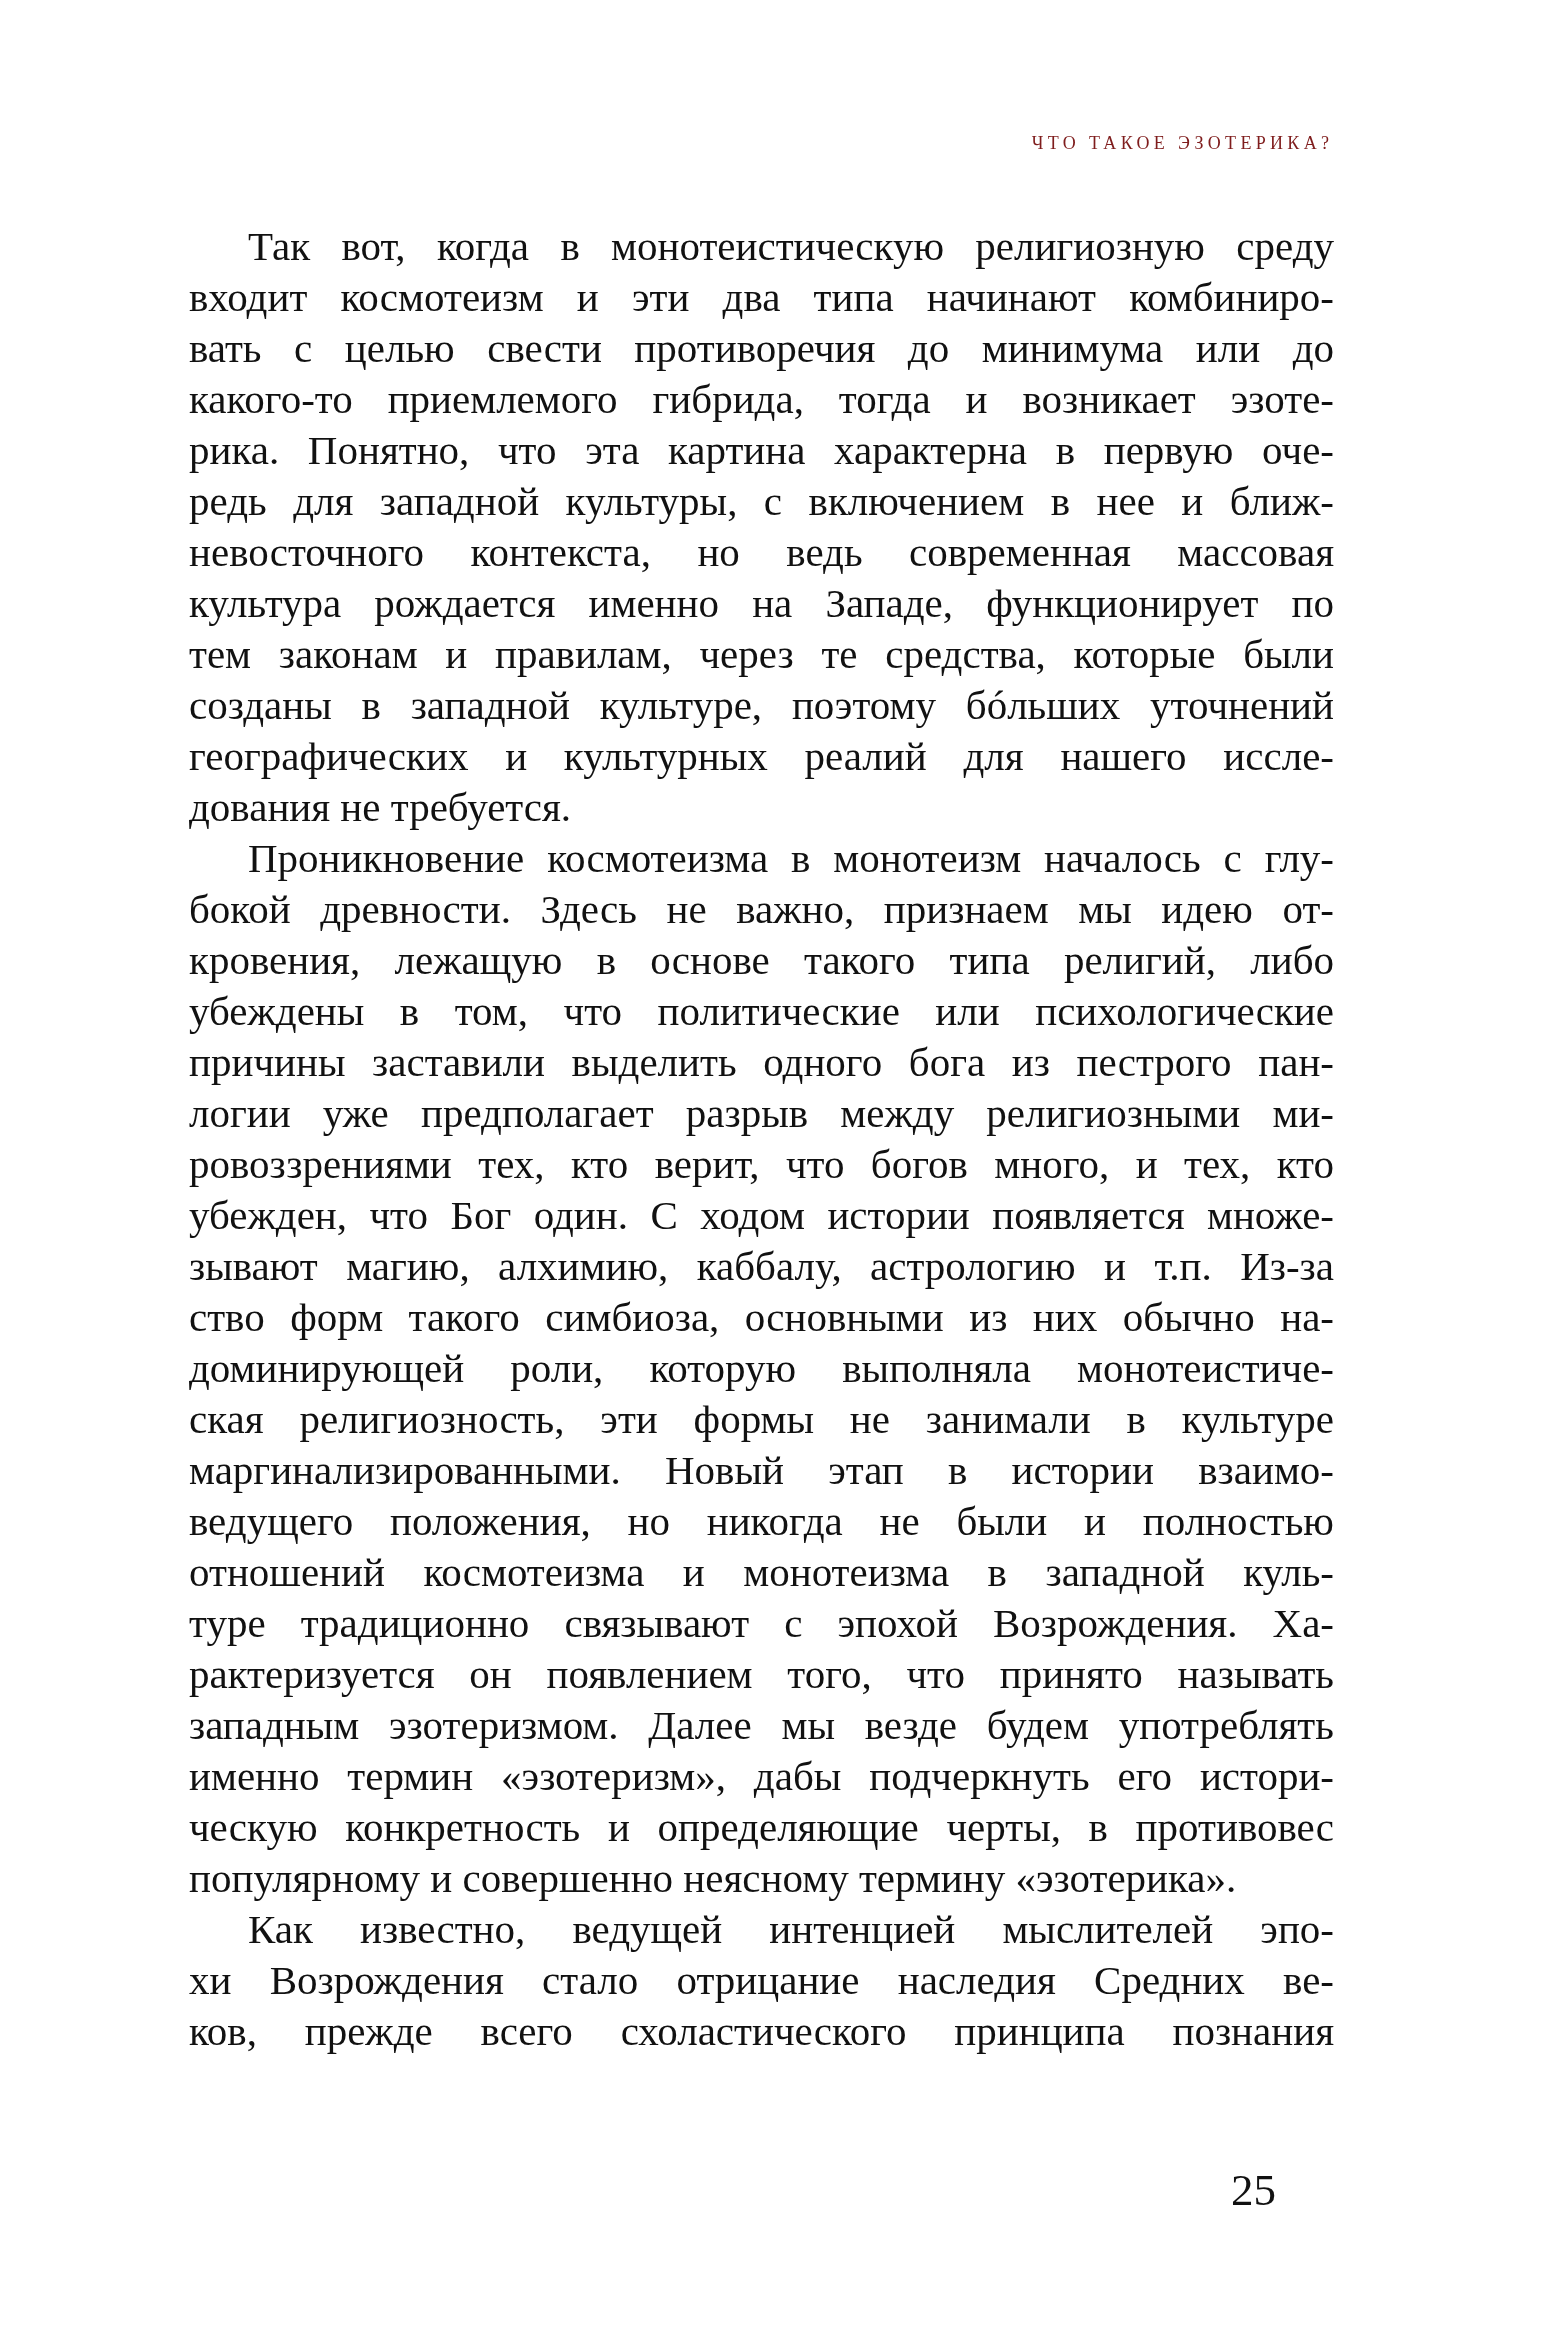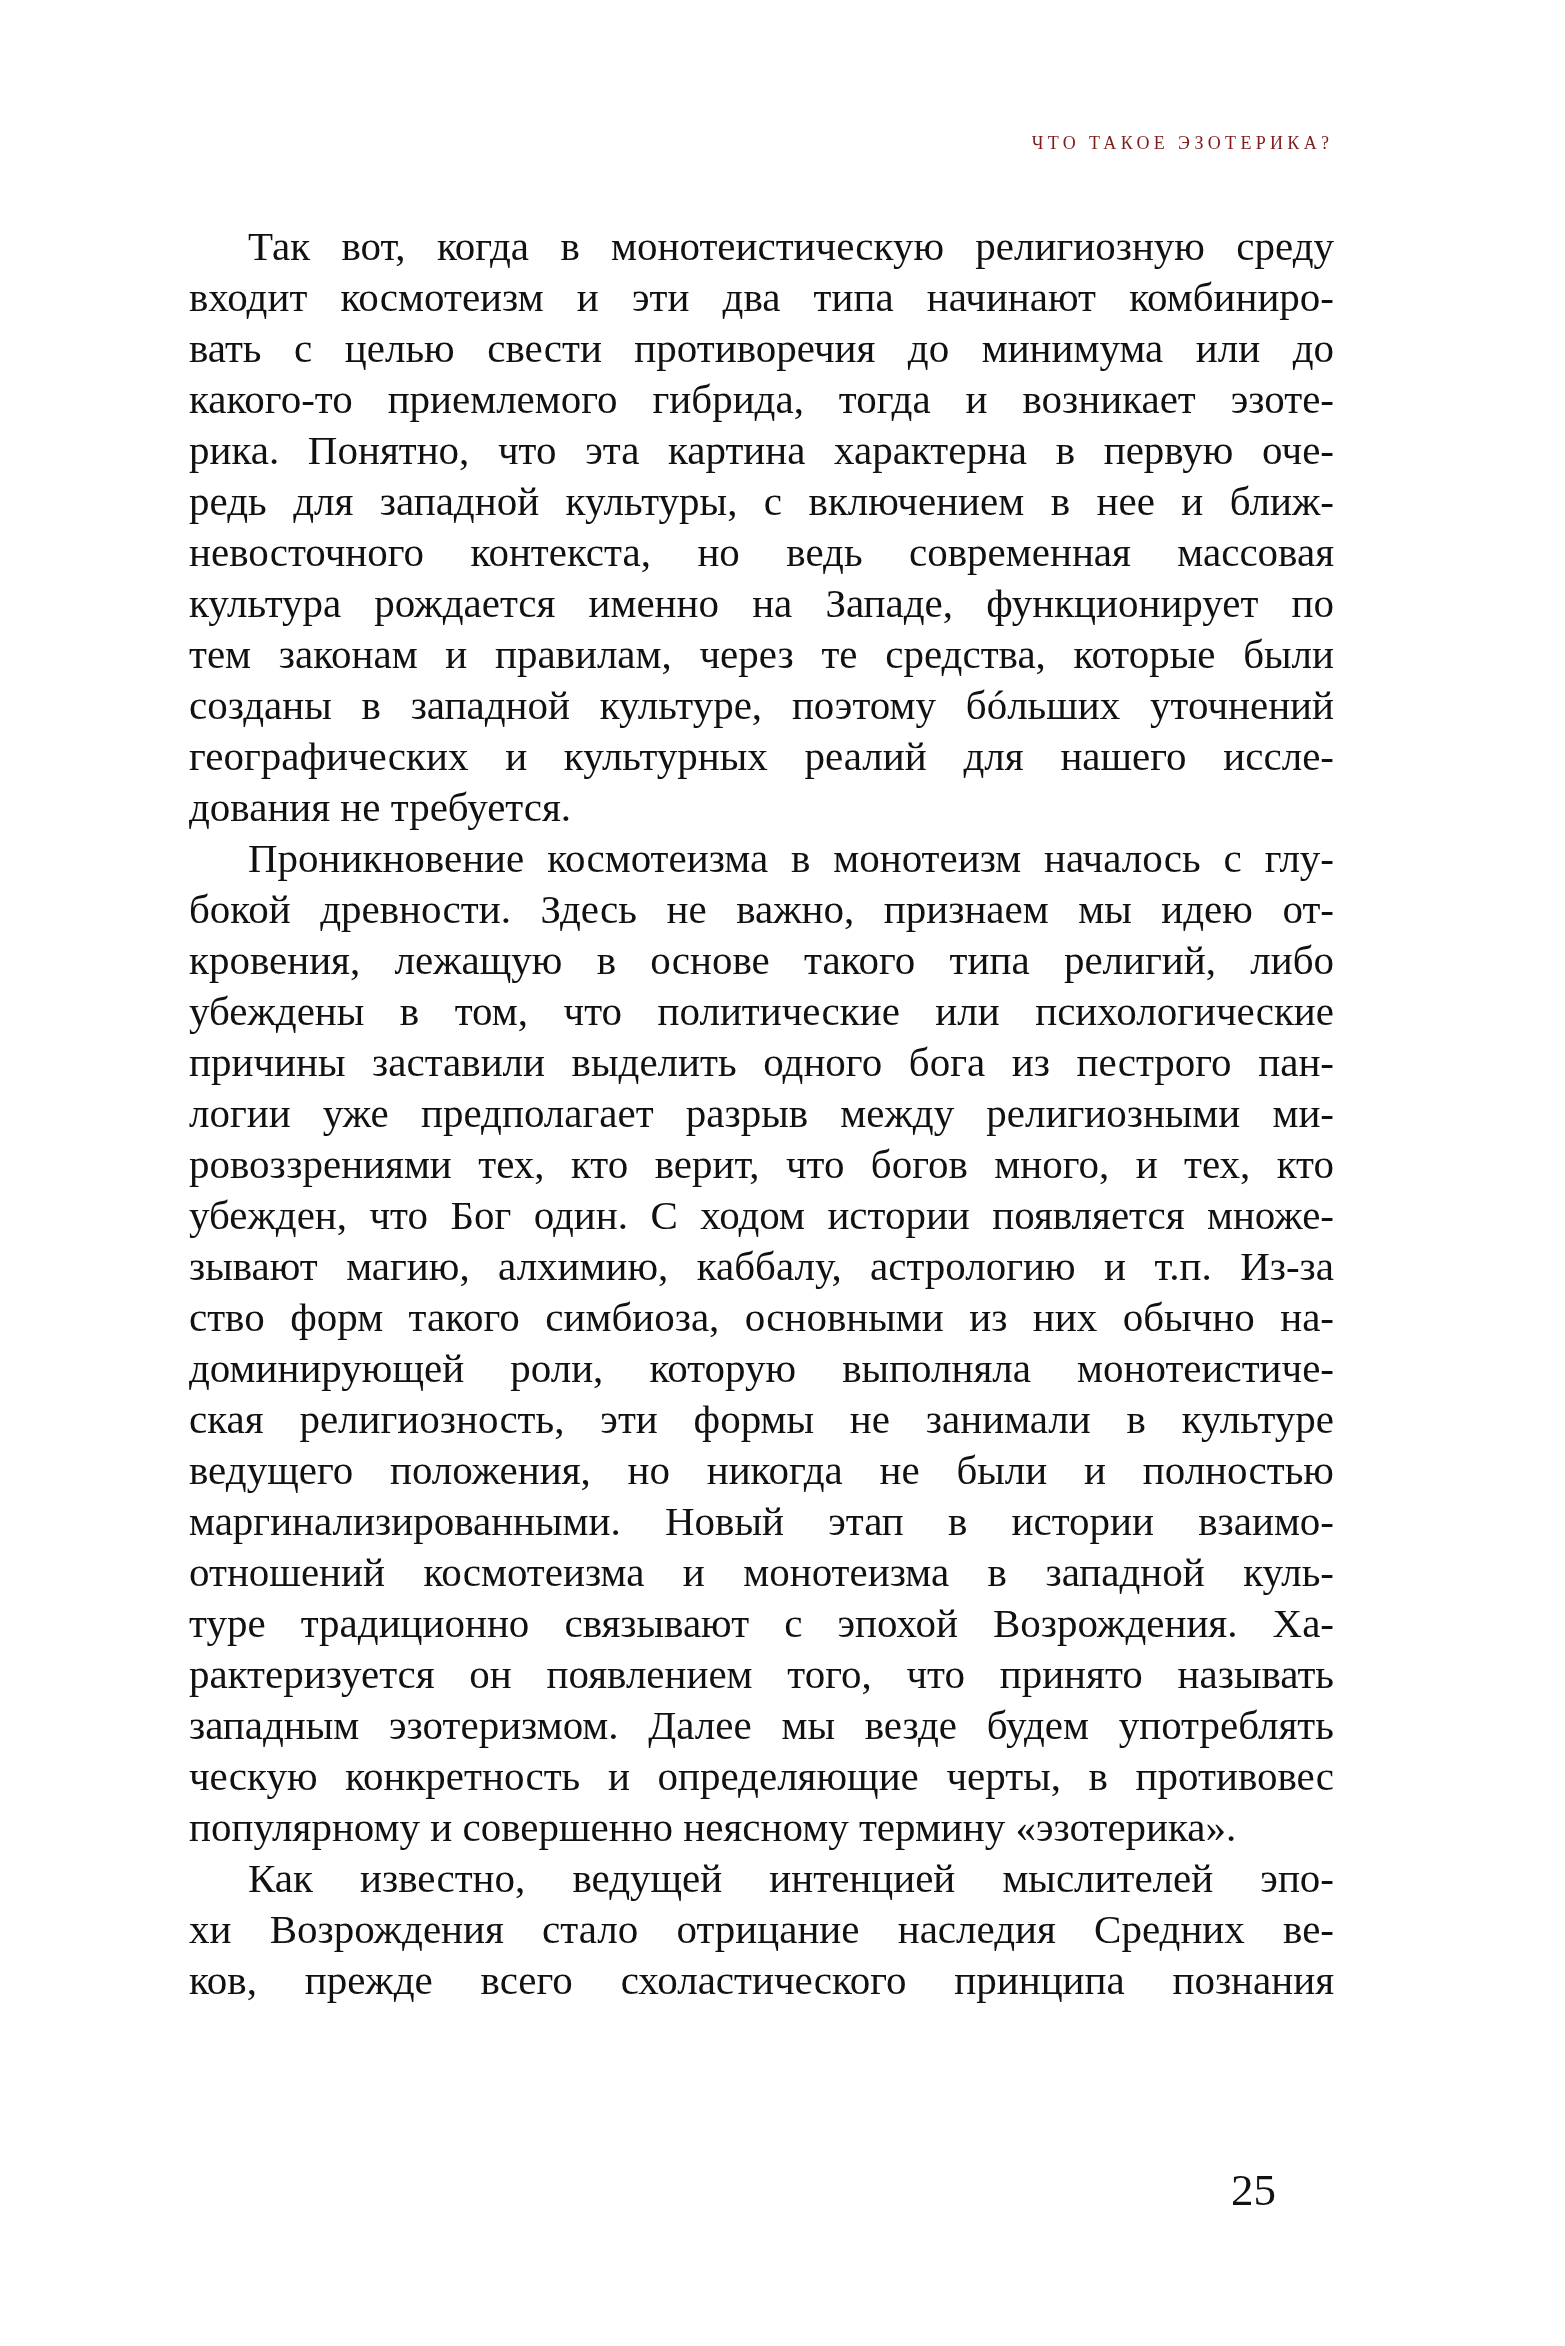--- a/index.html
+++ b/index.html
@@ -86,26 +86,27 @@
     <span class="line">кровения, лежащую в основе такого типа религий, либо</span>
     <span class="line">убеждены в том, что политические или психологические</span>
     <span class="line">причины заставили выделить одного бога из пестрого пан-</span>
     <span class="line">логии уже предполагает разрыв между религиозными ми-</span>
     <span class="line">ровоззрениями тех, кто верит, что богов много, и тех, кто</span>
     <span class="line">убежден, что Бог один. С ходом истории появляется множе-</span>
     <span class="line">зывают магию, алхимию, каббалу, астрологию и т.п. Из-за</span>
     <span class="line">ство форм такого симбиоза, основными из них обычно на-</span>
     <span class="line">доминирующей роли, которую выполняла монотеистиче-</span>
     <span class="line">ская религиозность, эти формы не занимали в культуре</span>
+    <span class="line">маргинализированными. Новый этап в истории взаимо-</span>
     <span class="line">ведущего положения, но никогда не были и полностью</span>
-    <span class="line">маргинализированными. Новый этап в истории взаимо-</span>
     <span class="line">отношений космотеизма и монотеизма в западной куль-</span>
     <span class="line">туре традиционно связывают с эпохой Возрождения. Ха-</span>
     <span class="line">рактеризуется он появлением того, что принято называть</span>
     <span class="line"><span class="it">западным эзотеризмом</span><span>. Далее мы везде будем употреблять</span></span>
+    <span class="line">именно термин «эзотеризм», дабы подчеркнуть его истори-</span>
     <span class="line">ческую конкретность и определяющие черты, в противовес</span>
     <span class="line last">популярному и совершенно неясному термину «эзотерика».</span>
   </div>
   <div class="paragraph">
     <span class="line indent">Как известно, ведущей интенцией мыслителей эпо-</span>
     <span class="line">хи Возрождения стало отрицание наследия Средних ве-</span>
     <span class="line">ков, прежде всего схоластического принципа познания</span>
   </div>
 </div>
 

